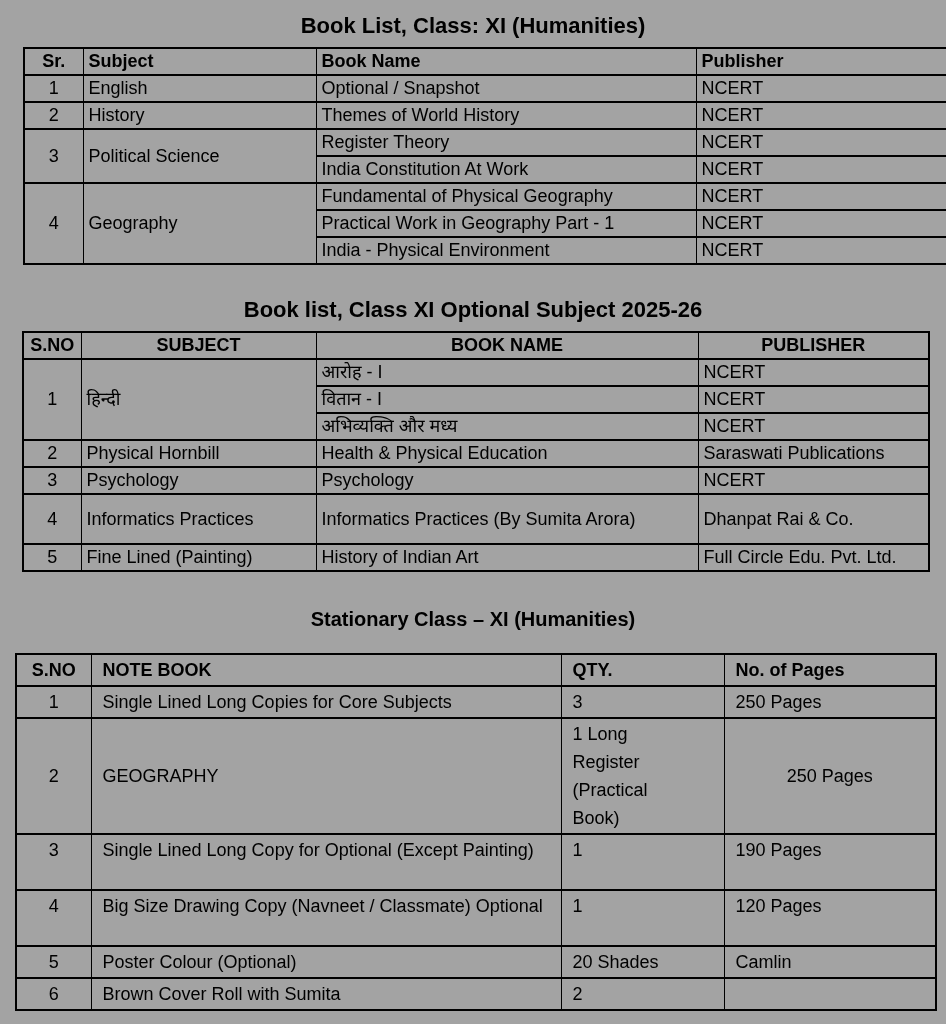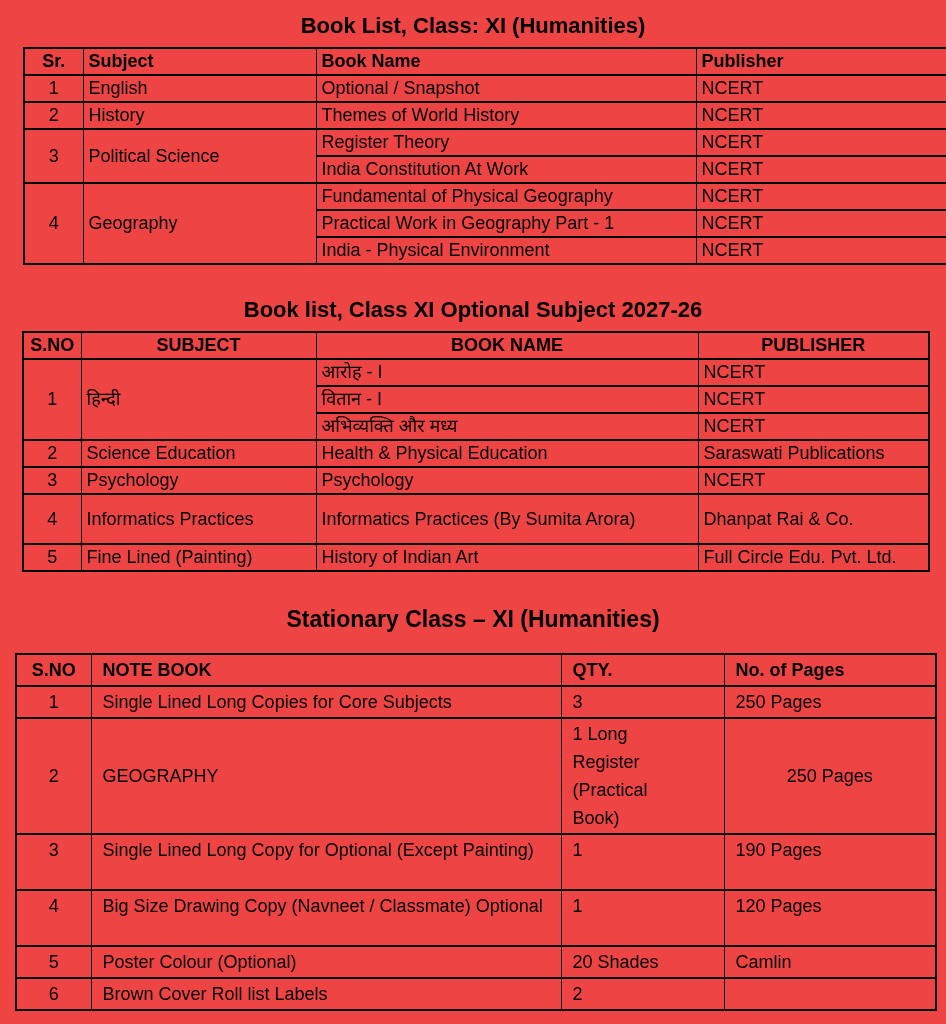--- a/index.html
+++ b/index.html
@@ -7,32 +7,32 @@
     padding: 0;
     background: #ffffff;
     color: #000000;
     font-family: "Liberation Sans", sans-serif;
   }
   .page {
     width: 946px;
     height: 1024px;
     box-sizing: border-box;
     padding-top: 12px;
-    background: #ef4444;
+    background: #a3a3a3;
     overflow: hidden;
   }
   .doc-title {
     text-align: center;
     font-weight: bold;
     font-size: 22px;
     line-height: 28px;
     margin: 0 0 7px 0;
   }
   .doc-title.big {
-    font-size: 23px;
+    font-size: 20px;
     line-height: 38px;
     margin: 28px 0 15px 0;
   }
   .doc-title.mid {
     margin-top: 31px;
   }
   table {
     border-collapse: collapse;
     table-layout: fixed;
     border: 2px solid #000;
@@ -123,21 +123,21 @@
       <td>Practical Work in Geography Part - 1</td>
       <td>NCERT</td>
     </tr>
     <tr>
       <td>India - Physical Environment</td>
       <td>NCERT</td>
     </tr>
   </tbody>
     </table>
 
-  <div class="doc-title mid">Book list, Class XI Optional Subject 2027-26</div>
+  <div class="doc-title mid">Book list, Class XI Optional Subject 2025-26</div>
 
   <table class="t2">
     <colgroup>
       <col style="width:58px">
         <col style="width:235px">
         <col style="width:382px">
         <col style="width:231px">
     </colgroup>
     <tbody>
         <tr>
@@ -155,21 +155,21 @@
     <tr>
       <td>वितान - I</td>
       <td>NCERT</td>
     </tr>
     <tr>
       <td>अभिव्यक्ति और मध्य</td>
       <td>NCERT</td>
     </tr>
     <tr>
       <td class="c">2</td>
-      <td>Science Education</td>
+      <td>Physical Hornbill</td>
       <td>Health &amp; Physical Education</td>
       <td>Saraswati Publications</td>
     </tr>
     <tr>
       <td class="c">3</td>
       <td>Psychology</td>
       <td>Psychology</td>
       <td>NCERT</td>
     </tr>
     <tr class="tall">
@@ -230,20 +230,20 @@
       <td>120 Pages</td>
     </tr>
     <tr>
       <td class="c">5</td>
       <td>Poster Colour (Optional)</td>
       <td>20 Shades</td>
       <td>Camlin</td>
     </tr>
     <tr>
       <td class="c">6</td>
-      <td>Brown Cover Roll list Labels</td>
+      <td>Brown Cover Roll with Sumita</td>
       <td>2</td>
       <td></td>
     </tr>
   </tbody>
     </table>
 
 </div>
 
 </body></html>

